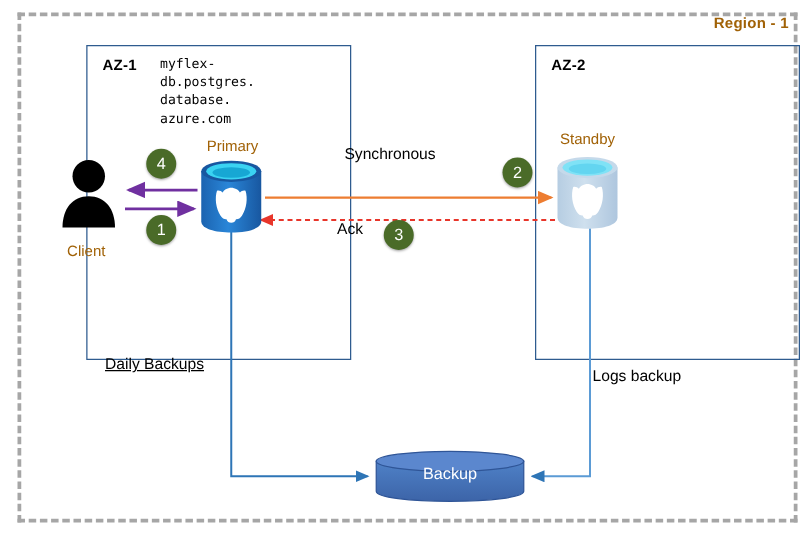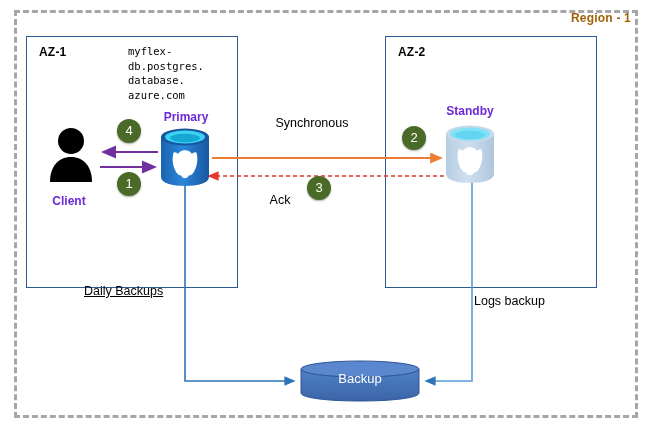--- a/index.html
+++ b/index.html
@@ -37,20 +37,21 @@
     color: #a16207;
     letter-spacing: .2px;
   }
 
   
   .az-box {
     position: absolute;
     border: 1.5px solid #2e5b8f;
     box-sizing: border-box;
     background: transparent;
+    margin-left: 43px;
   }
   #az1-box { left: 26px;  top: 36px; width: 212px; height: 252px; }
   #az2-box { left: 385px; top: 36px; width: 212px; height: 252px; padding-left: 18px; }
   .az-title {
     position: absolute;
     top: 8px;
     left: 12px;
     font-size: 12px;
     font-weight: bold;
     color: #000000;
@@ -67,22 +68,22 @@
     font-size: 10.5px;
     line-height: 14.5px;
     color: #000000;
     white-space: pre;
   }
 
   
   .node-caption {
     position: absolute;
     font-size: 12px;
-    font-weight: bold;
-    color: #6d28d9;
+    font-weight: normal;
+    color: #a16207;
     text-align: center;
     white-space: nowrap;
   }
   #primary-caption { left: 150px; top: 110px; width: 72px; }
   #standby-caption { left: 432px; top: 104px; width: 76px; }
   #client-caption  { left: 38px;  top: 194px; width: 62px; }
 
   
   .db-node {
     position: absolute;
@@ -131,21 +132,21 @@
   
   .flow-label {
     position: absolute;
     font-size: 12.5px;
     color: #000000;
     text-align: center;
     white-space: nowrap;
     line-height: 16px;
   }
   #repl-label { left: 232px; top: 115px; width: 160px; }
-  #ack-label  { left: 258px; top: 192px; width: 44px; }
+  #ack-label  { left: 258px; top: 175px; width: 44px; }
 
   .backup-edge-label {
     position: absolute;
     font-size: 12.5px;
     color: #000000;
     white-space: nowrap;
   }
   #daily-backups-label { left: 84px;  top: 284px; text-decoration: underline; }
   #logs-backup-label   { left: 474px; top: 294px; }
 

